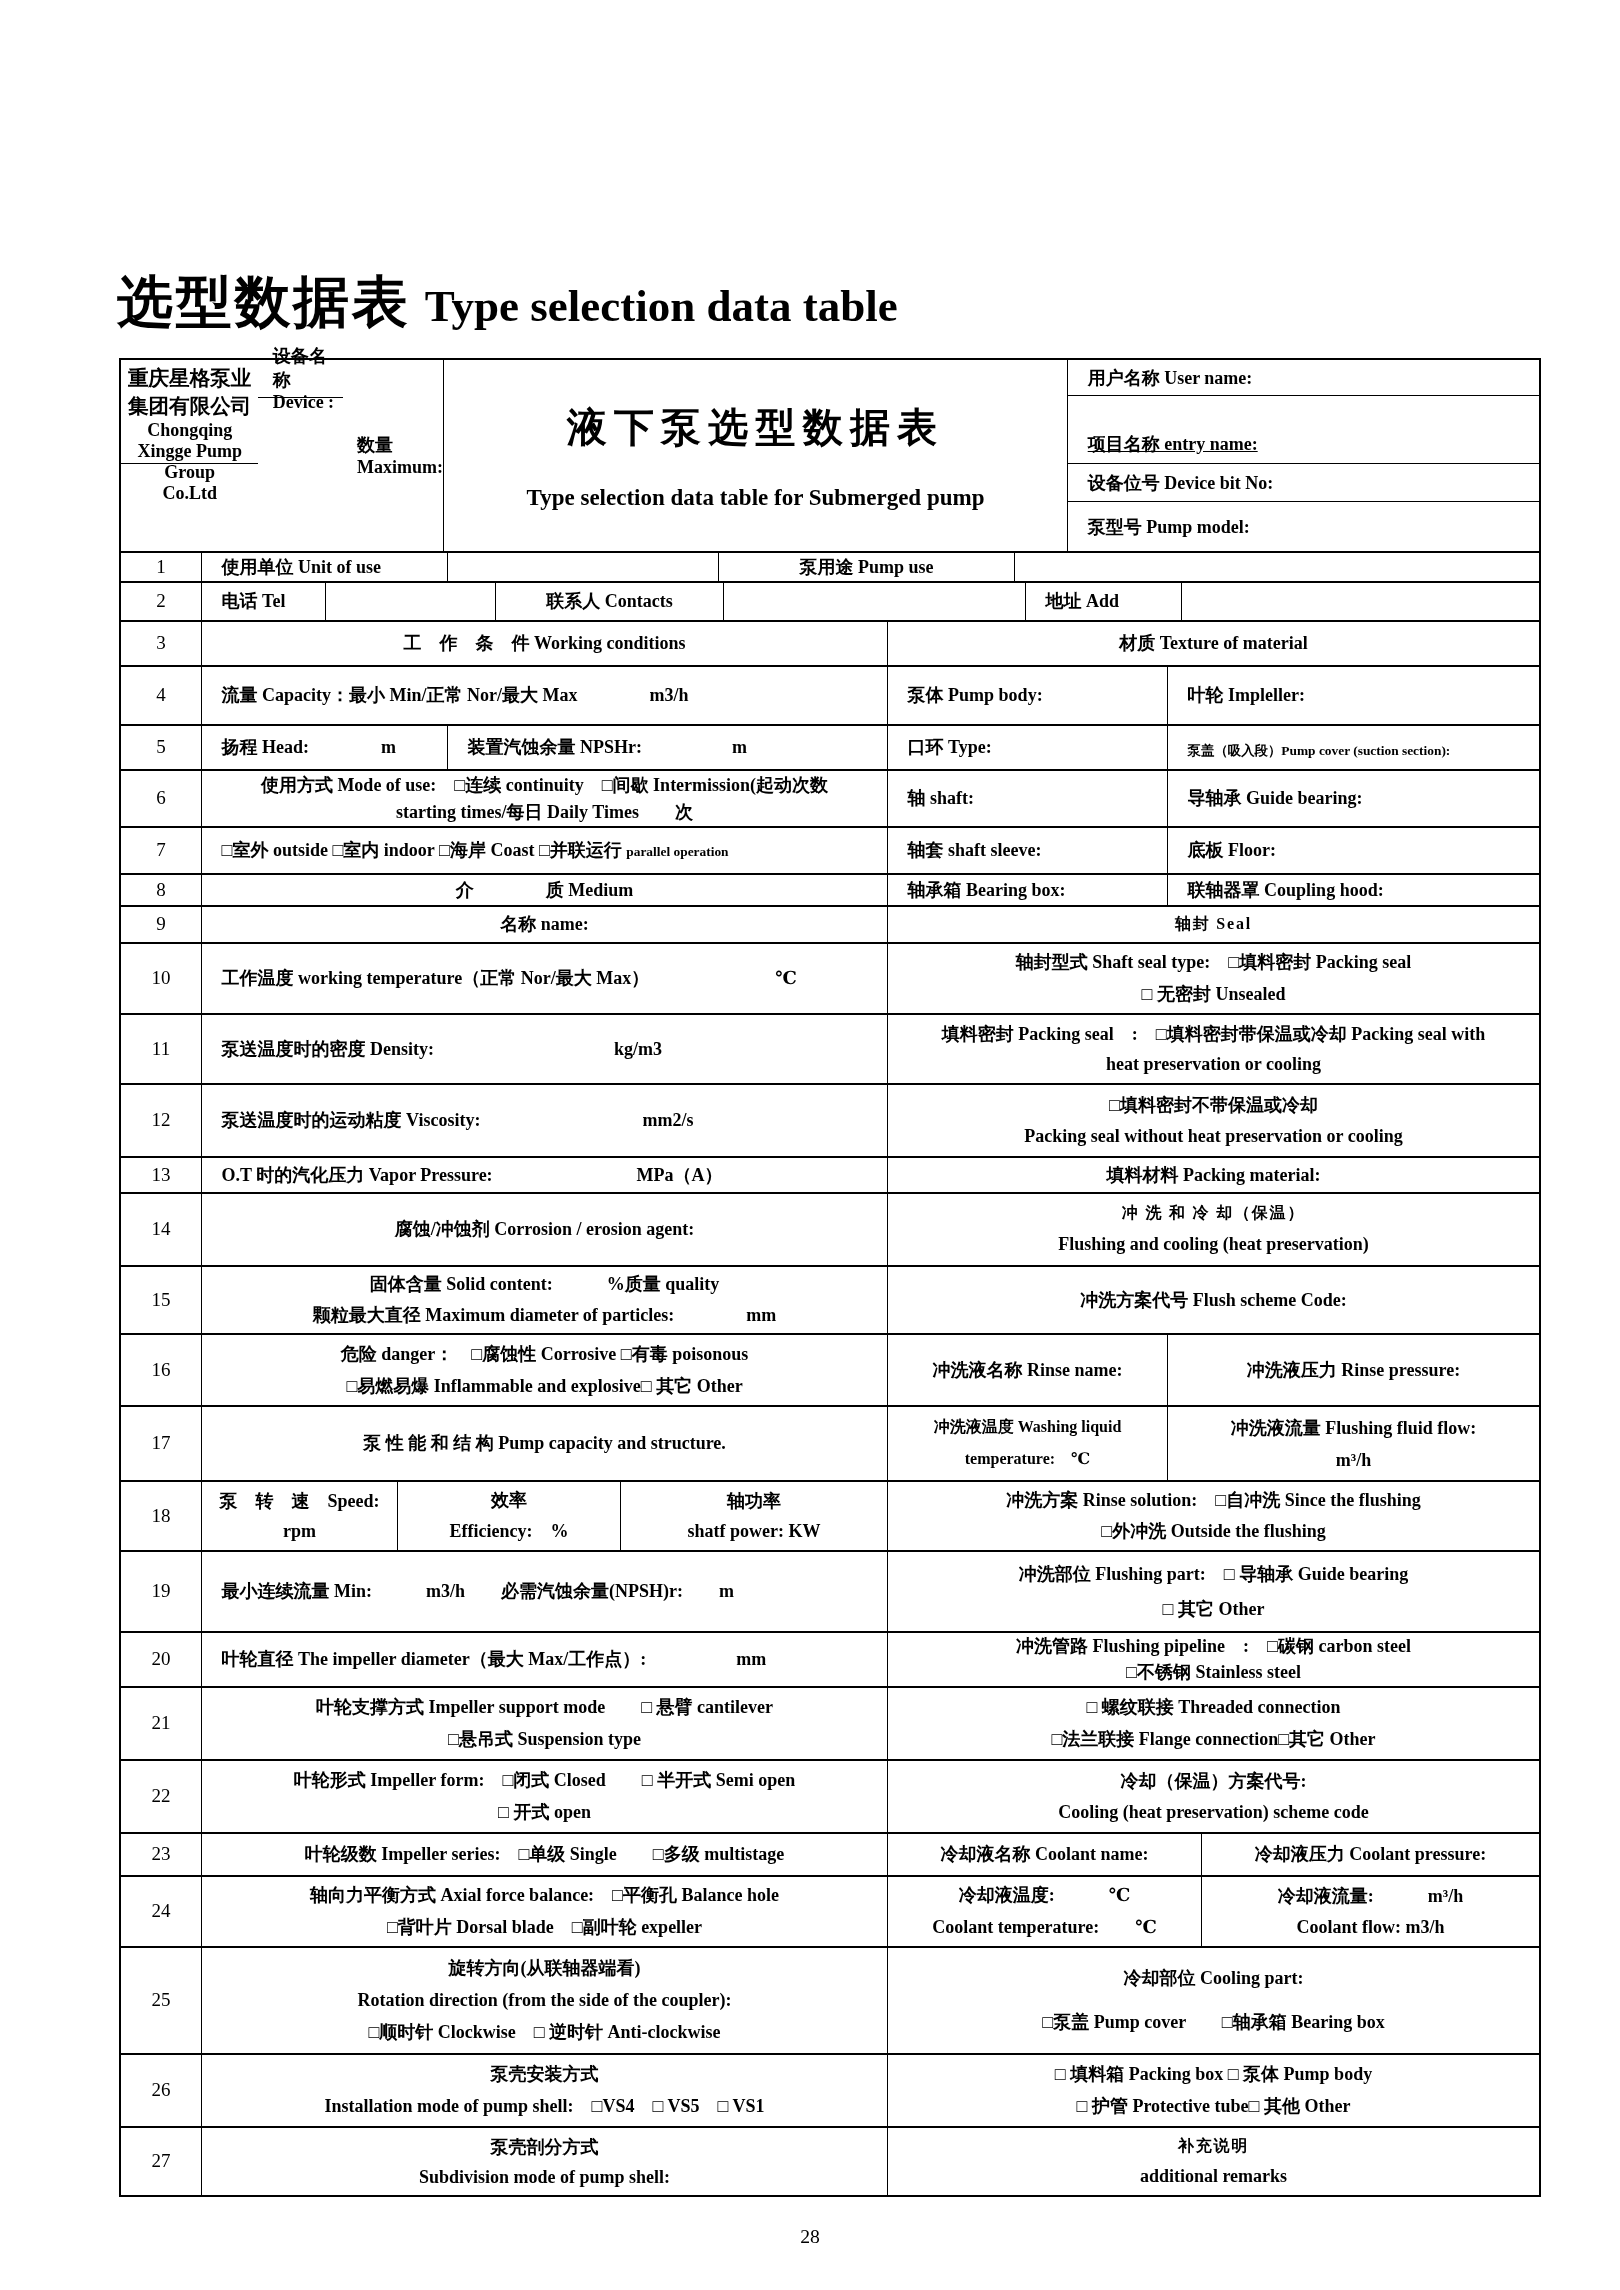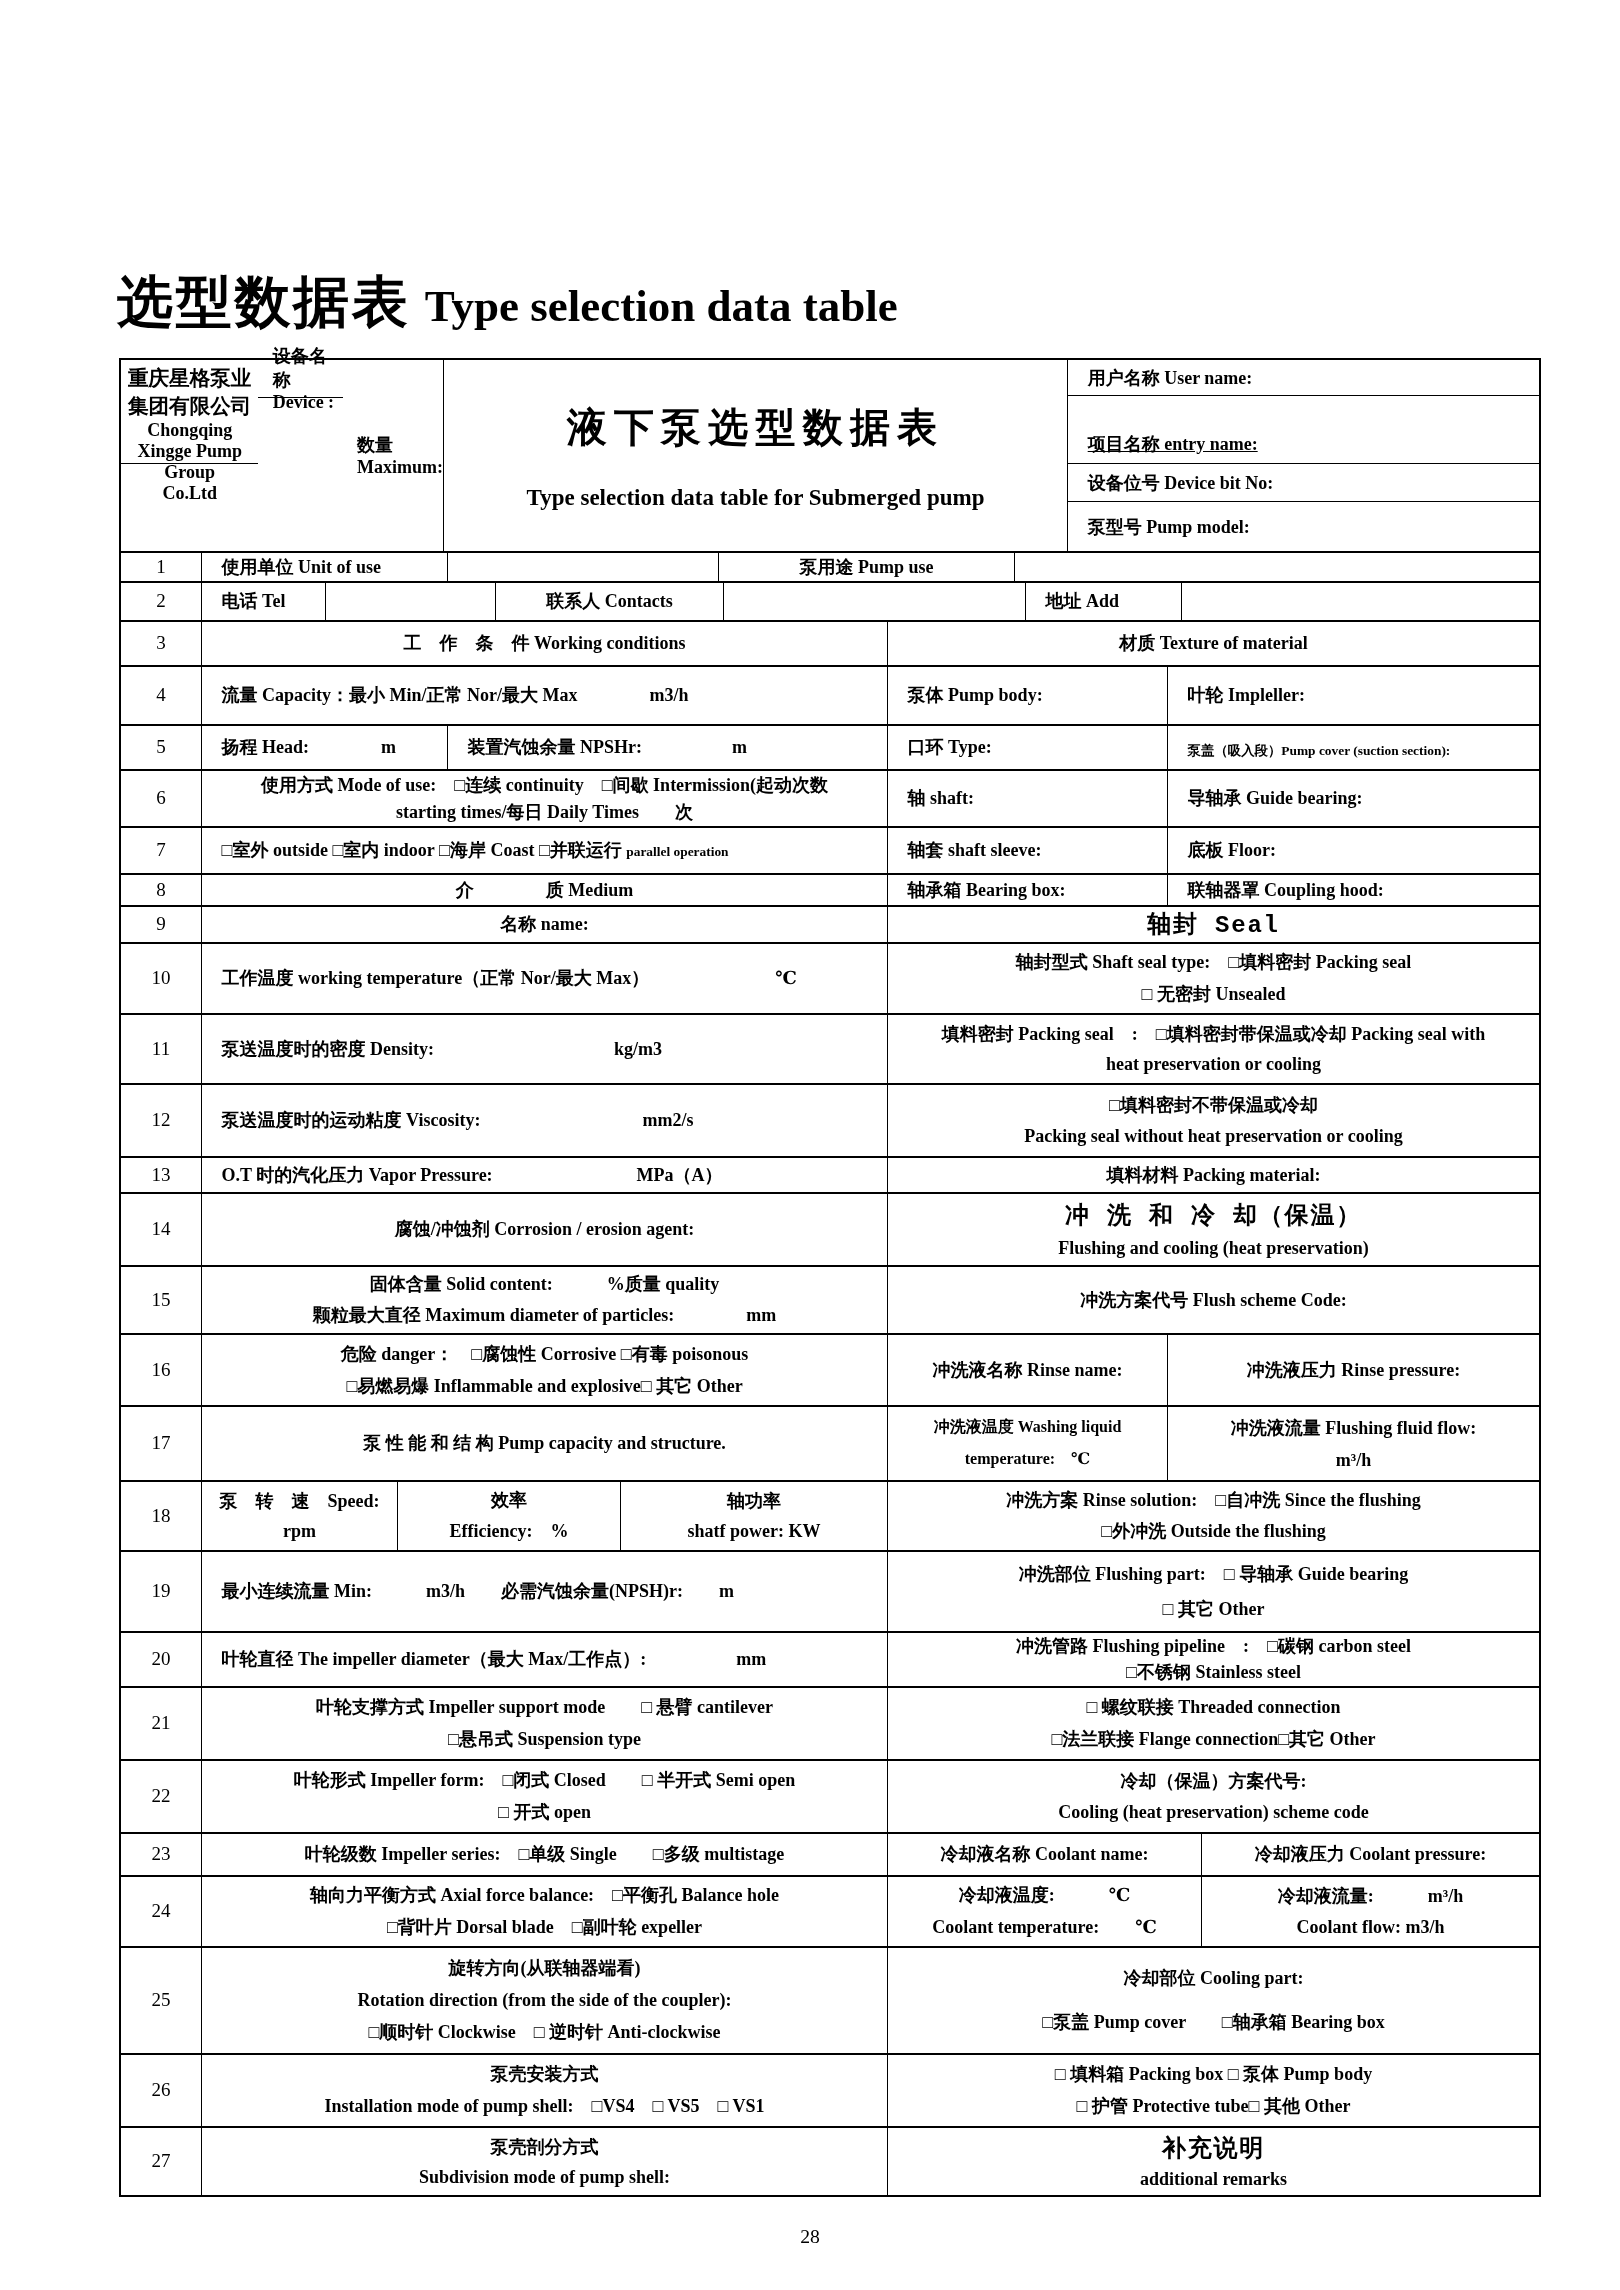--- a/index.html
+++ b/index.html
@@ -22,21 +22,21 @@
   .num { flex:0 0 81px; border-right:1.3px solid #000; display:flex; align-items:center; justify-content:center; font-size:19px; font-weight:400; }
   .c { display:flex; flex-direction:column; justify-content:space-evenly; align-items:center; text-align:center; min-width:0; }
   .c.lt { align-items:flex-start; text-align:left; padding-left:16px; padding-right:5.4px; }
   .br { border-right:1.3px solid #000; }
   .lh { flex:0 0 686px; }
   .rh { flex:1 1 auto; }
   .split { flex:1 1 auto; display:flex; flex-direction:row; }
   .line { padding:0.9px 3.6px; white-space:nowrap; }
   .sm { font-size:13.4px;margin-top:7px; }
   .md { font-size:16px; }
-  .bigcn { font-size:24px; letter-spacing:1.8px;font-family:Liberation Mono, monospace; }
+  .bigcn { font-size:16px; letter-spacing:1.8px; }
 
   
   .hwrap { display:flex; height:193px; border-bottom:2.2px solid #000; font-weight:700; }
   .hleft { flex:0 0 323px; border-right:1.3px solid #000; display:flex; flex-direction:row; }
   .company { height:104px; border-bottom:1.3px solid #000; display:flex; flex-direction:column; justify-content:space-evenly; align-items:center; text-align:center; padding:3.6px 5.4px; }
   .company .cn { font-size:20.6px; }
   .company .en { font-size:18px; }
   .hcell { display:flex; align-items:center; padding-left:14.3px; font-size:18px; }
   .hdev { height:38px; border-bottom:1.3px solid #000; }
   .hqty { flex:1; }

